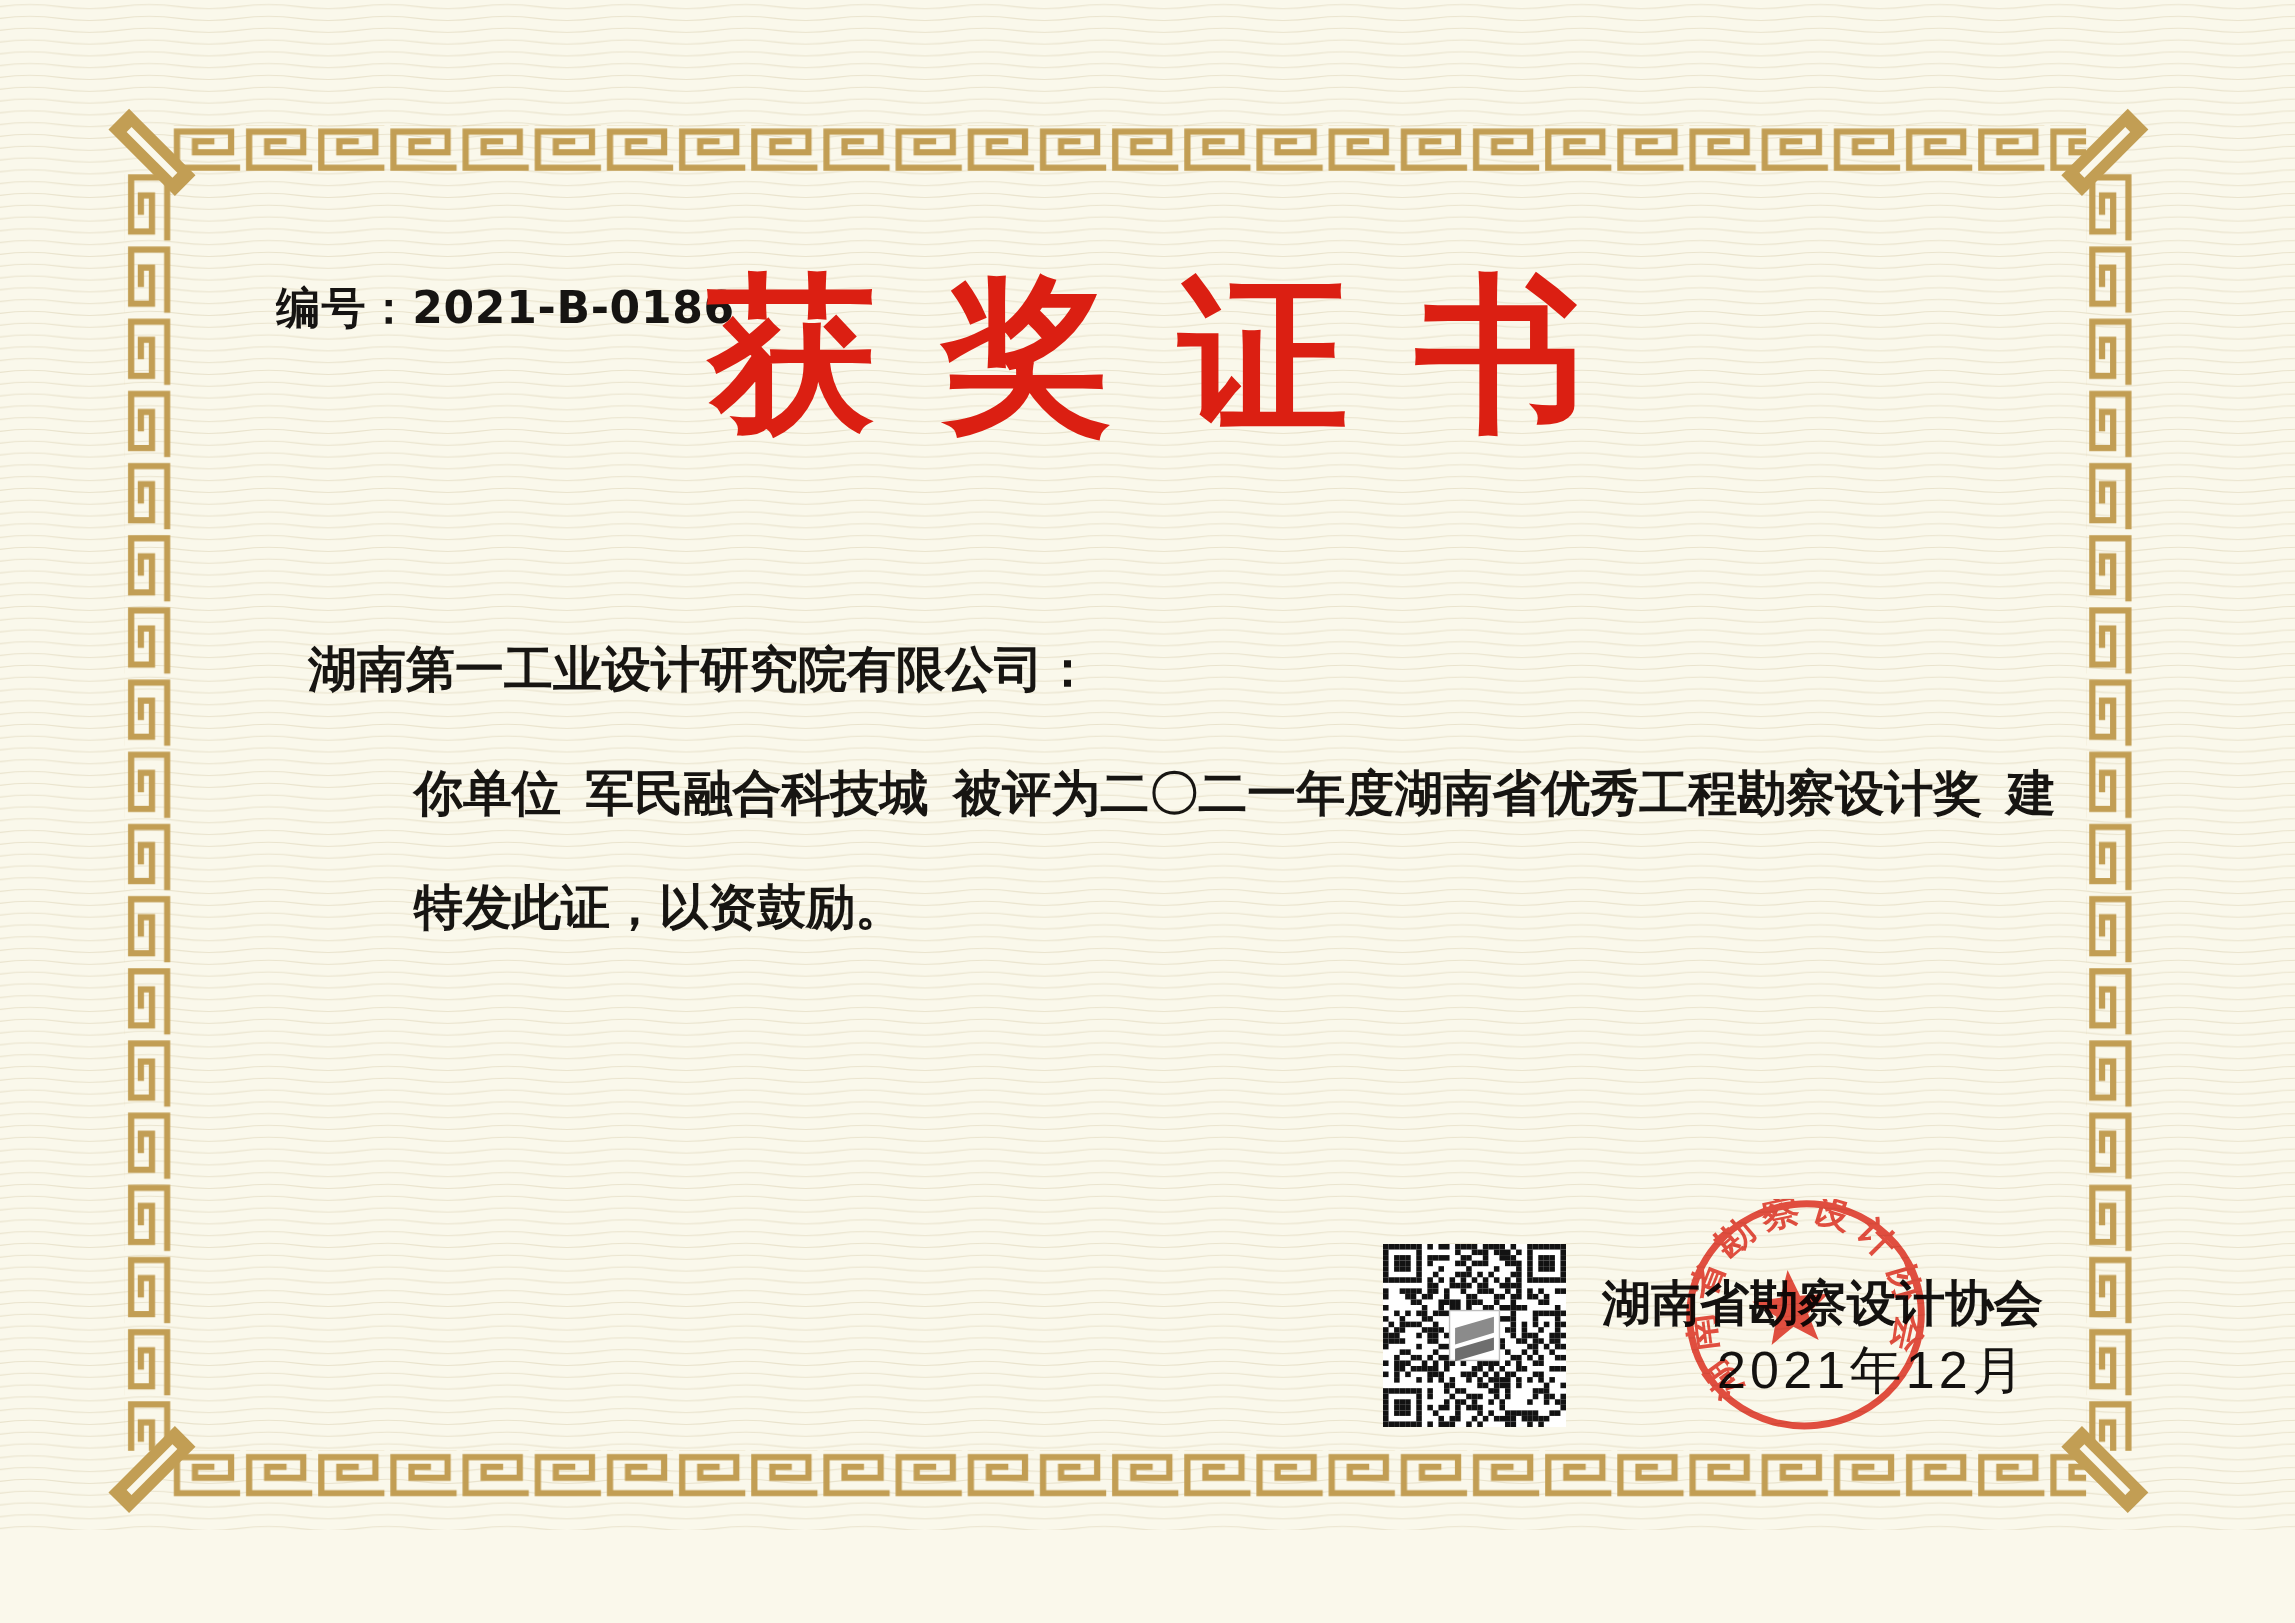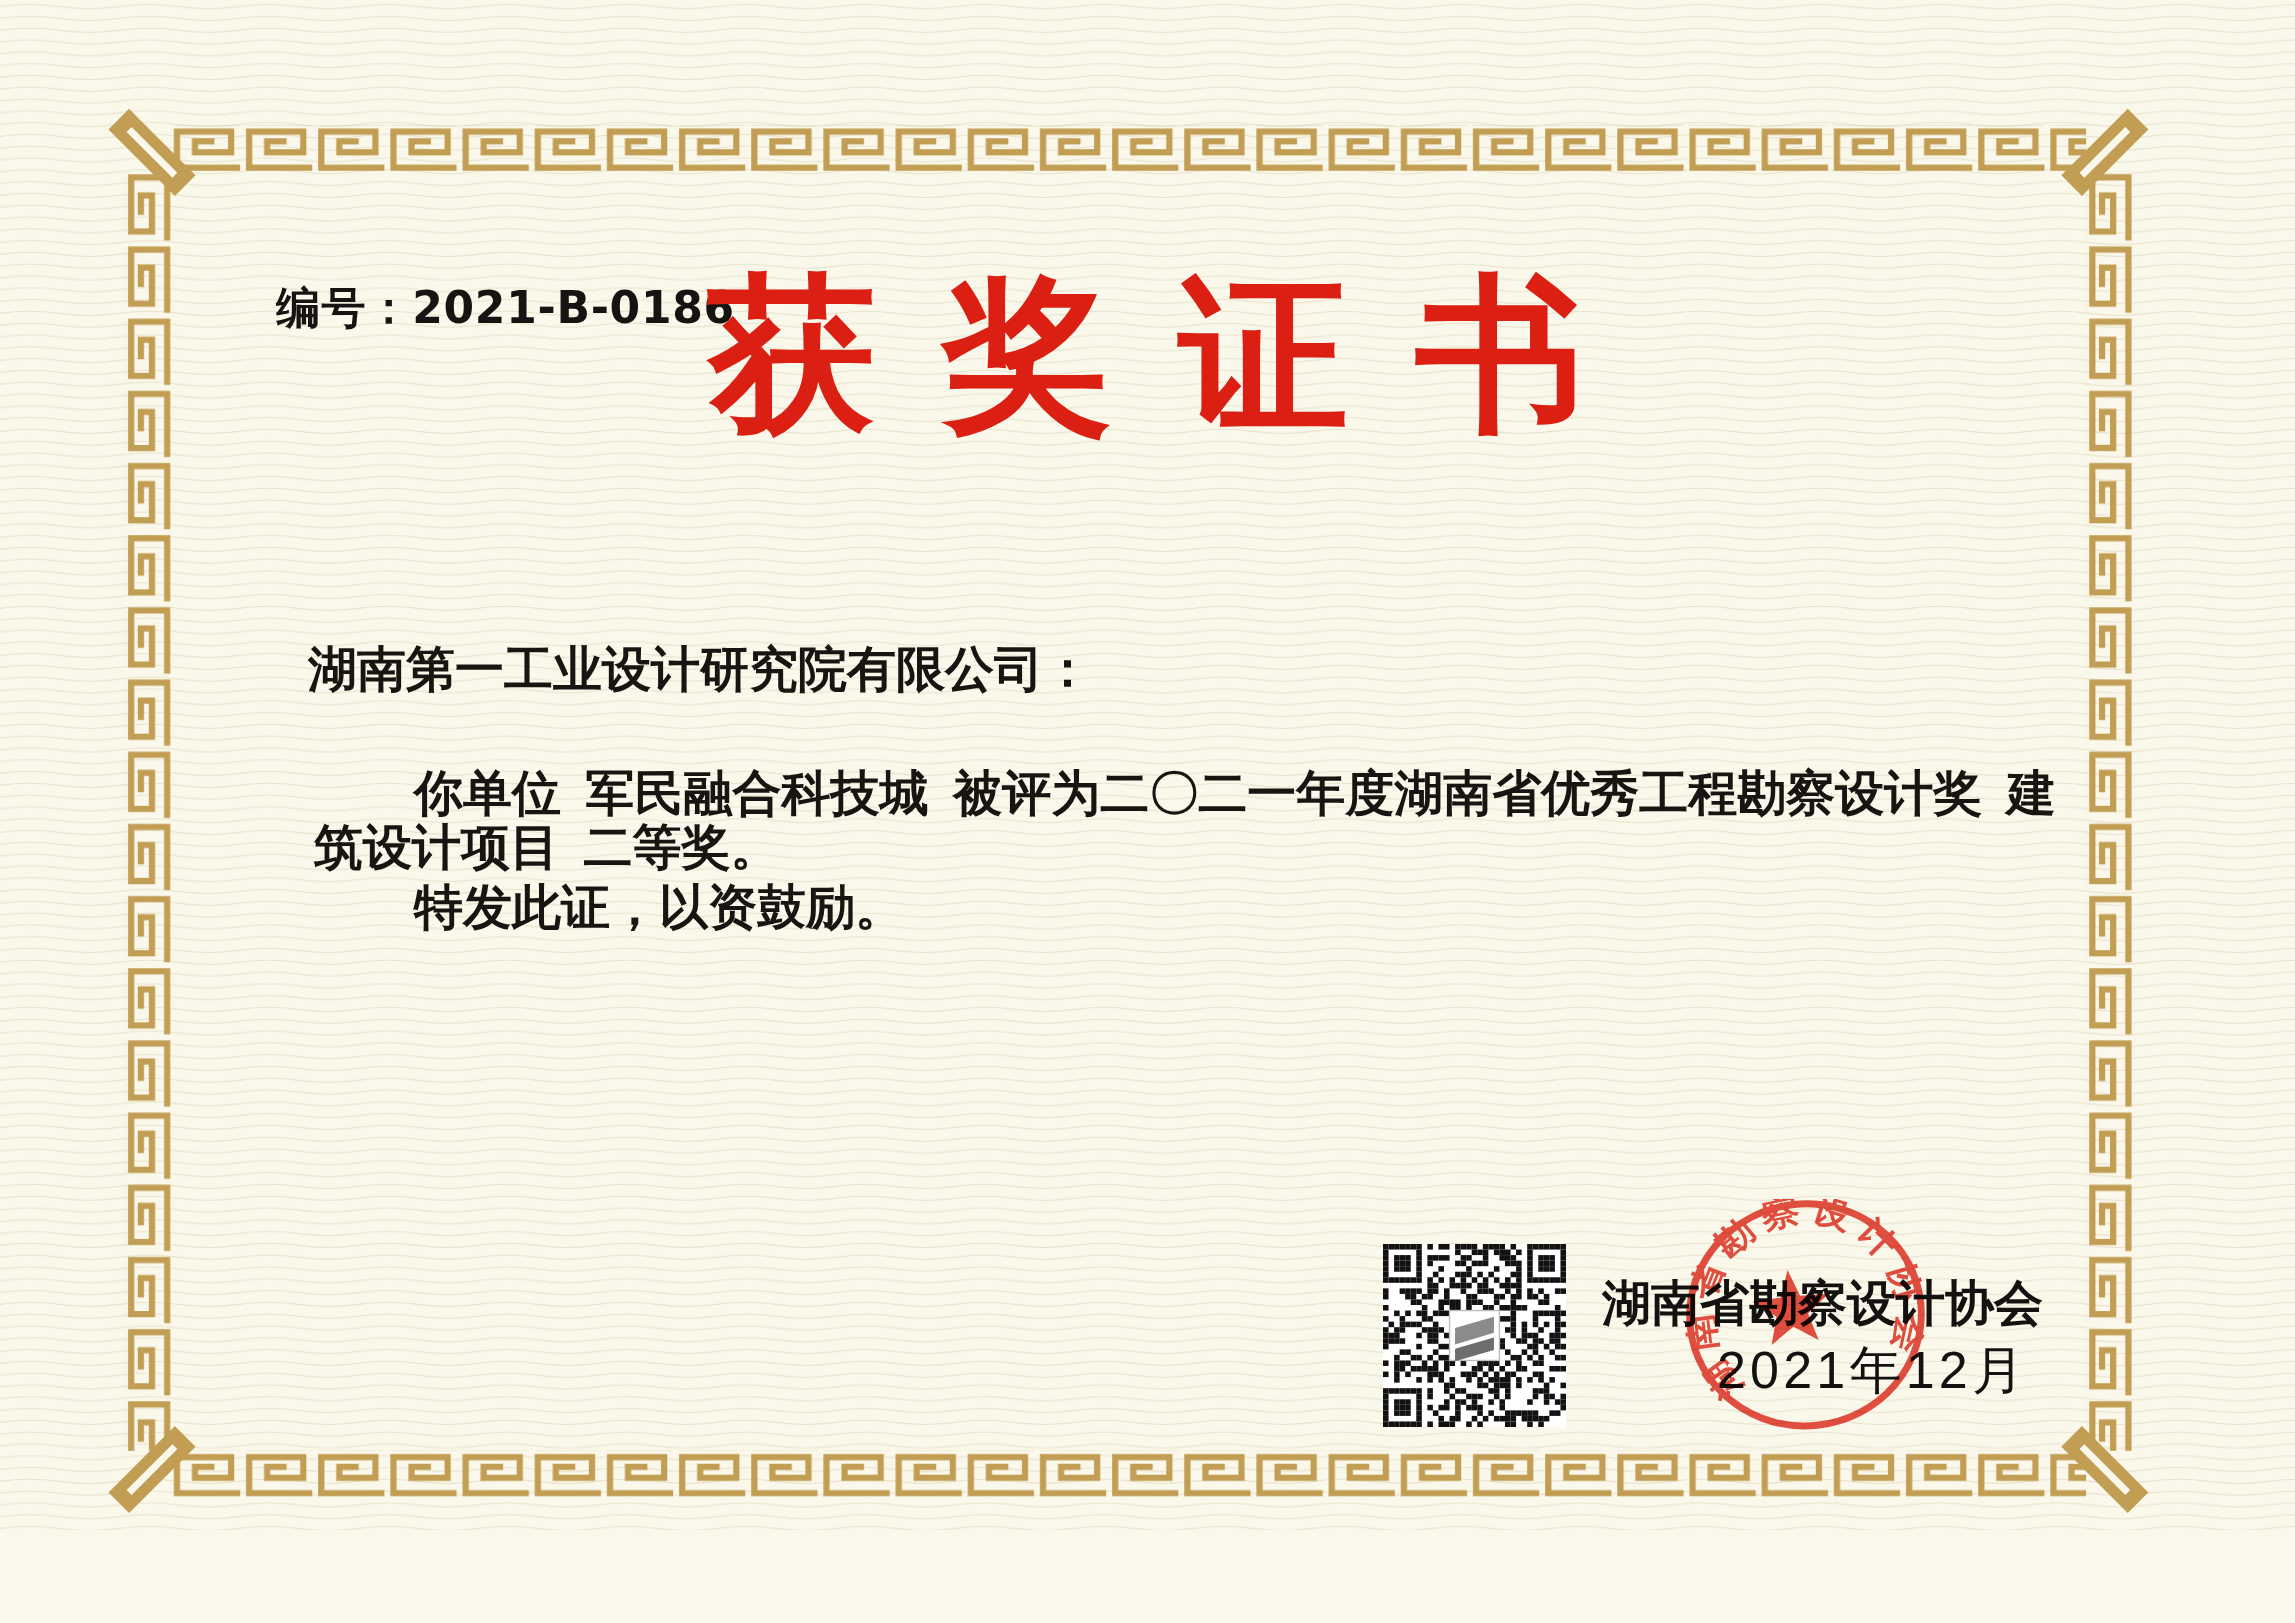--- a/index.html
+++ b/index.html
@@ -85,21 +85,20 @@
       <path d="M3066,2150 L3000,2084" stroke="#FAF8EB" stroke-width="10" fill="none"></path>
     </g>
   </svg>
 
   <div class="abs serial"><span>编号：</span><span class="num">2021-B-0186</span></div>
 
   <div class="abs title">获奖证书</div>
 
   <div class="abs bodyline recipient">湖南第一工业设计研究院有限公司：</div>
   <div class="abs bodyline l1">你单位 军民融合科技城 被评为二〇二一年度湖南省优秀工程勘察设计奖 建</div>
-  <div class="abs bodyline l2">筑设计项目 二等奖。</div>
   <div class="abs bodyline l3">特发此证，以资鼓励。</div>
 
   <svg id="qr" class="qr" viewBox="0 0 264 264">
       <rect x="0" y="0" width="264" height="264" fill="#FFFFFF"></rect>
       <rect x="0" y="0" width="8" height="8" fill="#121212"></rect>
       <rect x="8" y="0" width="8" height="8" fill="#121212"></rect>
       <rect x="16" y="0" width="8" height="8" fill="#121212"></rect>
       <rect x="24" y="0" width="8" height="8" fill="#121212"></rect>
       <rect x="32" y="0" width="8" height="8" fill="#121212"></rect>
       <rect x="40" y="0" width="8" height="8" fill="#121212"></rect>

